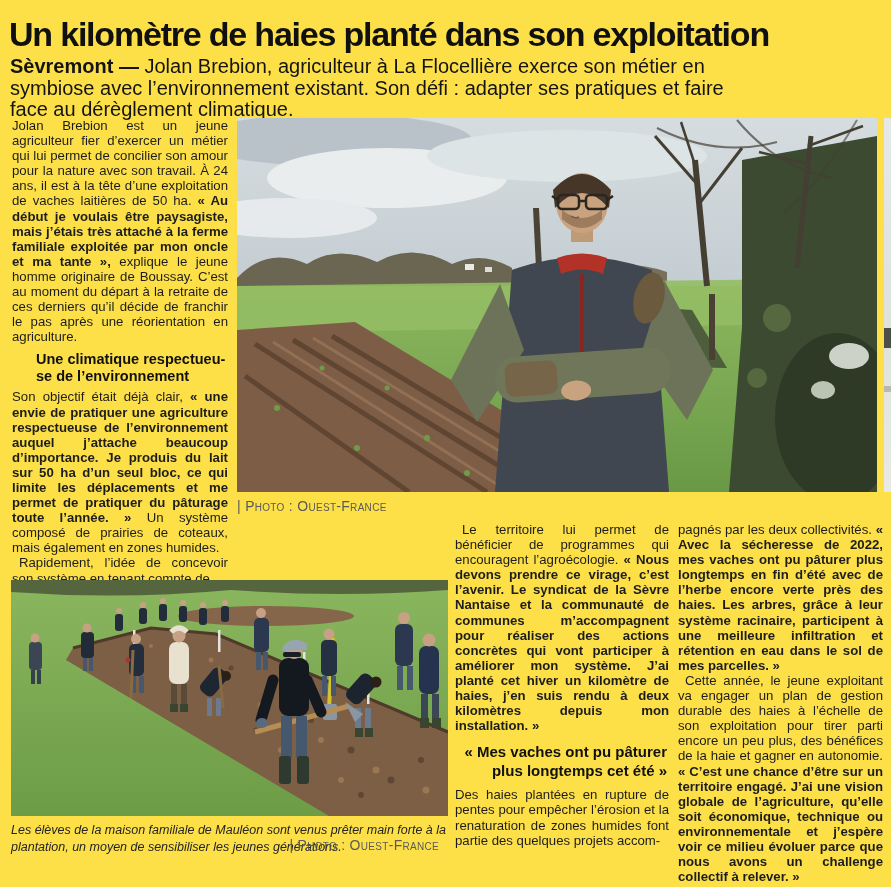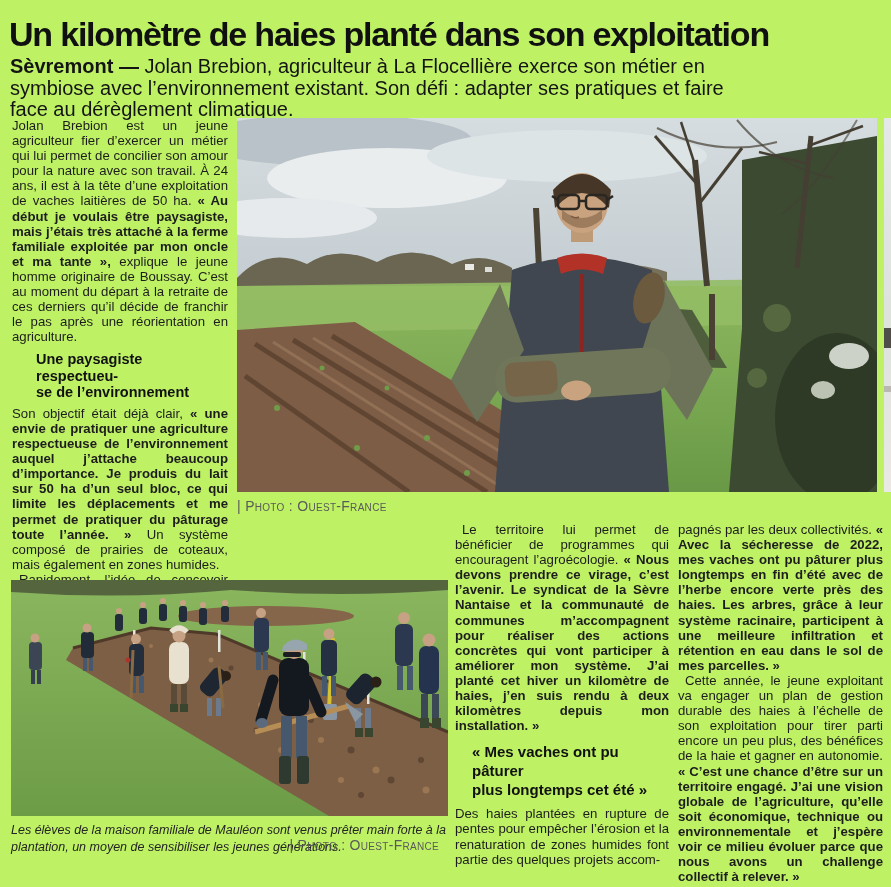--- a/index.html
+++ b/index.html
@@ -1,31 +1,31 @@
 <!DOCTYPE html>
 <html lang="fr"><head>
 <meta charset="utf-8">
 <style>
   html,body{margin:0;padding:0;background:#fff;}
-  .page{position:relative;width:891px;height:887px;background:#bef264;overflow:hidden;
+  .page{position:relative;width:891px;height:887px;background:#fde047;overflow:hidden;
         font-family:"Liberation Sans",sans-serif;color:#1b1b1b;}
   .headline{position:absolute;left:9px;top:14px;width:878px;margin:0;
             font-size:34px;line-height:40px;font-weight:700;letter-spacing:-1.2px;
             color:#101010;white-space:nowrap;}
   .lead{position:absolute;left:10px;top:56px;width:735px;margin:0;
         font-size:20px;line-height:21.5px;color:#141414;}
   .lead .loc{font-weight:700;}
   .col{position:absolute;font-size:13.2px;line-height:15.1px;text-align:justify;color:#1d1d1d;}
   .col p{margin:0;}
   .col p.indent{text-indent:7px;}
   .b{font-weight:700;}
   .subhead{margin:7px 0 5px 0;padding-left:24px;font-size:14.5px;line-height:16.5px;
            font-weight:700;text-align:left;white-space:pre-line;color:#111;}
-  .pullquote{margin:9px 2px 7px 17px;font-size:15px;line-height:19px;font-weight:700;
-             text-align:left;white-space:pre-line;color:#111;}
+  .pullquote{margin:9px 2px 7px 0;font-size:15px;line-height:19px;font-weight:700;
+             text-align:right;white-space:pre-line;color:#111;}
   .photo{position:absolute;overflow:hidden;background:#c9d0d4;}
   .photo svg{display:block;width:100%;height:100%;}
   .caption{position:absolute;font-size:12.5px;line-height:16.5px;font-style:italic;color:#242424;}
   .cap-main{display:flex;justify-content:space-between;align-items:baseline;}
   .credit{font-style:normal;font-size:14px;color:#5a5a5a;font-variant:small-caps;
           letter-spacing:.3px;white-space:nowrap;}
   .cap-plant{padding-right:0;}
   .cap-plant .credit{position:absolute;right:12px;bottom:2px;}
   .sliver{position:absolute;left:884px;top:118px;width:7px;height:374px;
           background:linear-gradient(#e4e8e8 0%,#dde2dd 55%,#e9e9e6 100%);}
@@ -36,21 +36,21 @@
 <body>
 
 <div class="page">
 
   <h1 class="headline">Un kilomètre de haies planté dans son exploitation</h1>
 
   <p class="lead"><span class="loc">Sèvremont —</span><span> Jolan Brebion, agriculteur à La Flocellière exerce son métier en symbiose avec l’environnement existant. Son défi : adapter ses pratiques et faire face au dérèglement climatique.</span></p>
 
   <div class="col" style="left:12px;top:118px;width:216px;">
     <p><span>Jolan Brebion est un jeune agriculteur fier d’exercer un métier qui lui permet de concilier son amour pour la nature avec son travail. À 24 ans, il est à la tête d’une exploitation de vaches laitières de 50 ha. </span><span class="b">« Au début je voulais être paysagiste, mais j’étais très attaché à la ferme familiale exploitée par mon oncle et ma tante »,</span><span> explique le jeune homme originaire de Boussay. C’est au moment du départ à la retraite de ces derniers qu’il décide de franchir le pas après une réorientation en agriculture.</span></p>
-    <h3 class="subhead">Une paysagiste respectueu-
+    <h3 class="subhead">Une climatique respectueu-
 se de l’environnement</h3>
     <p><span>Son objectif était déjà clair, </span><span class="b">« une envie de pratiquer une agriculture respectueuse de l’environnement auquel j’attache beaucoup d’importance. Je produis du lait sur 50 ha d’un seul bloc, ce qui limite les déplacements et me permet de pratiquer du pâturage toute l’année. »</span><span> Un système composé de prairies de coteaux, mais également en zones humides.</span></p>
     <p class="indent"><span>Rapidement, l’idée de concevoir son système en tenant compte de</span></p>
   </div>
 
   <div class="photo" style="left:237px;top:118px;width:640px;height:374px;">
     <svg viewBox="0 0 640 374" preserveAspectRatio="none">
       <defs>
         <linearGradient id="sky" x1="0" y1="0" x2="0" y2="1">
           <stop offset="0" stop-color="#d6dde0"></stop>

